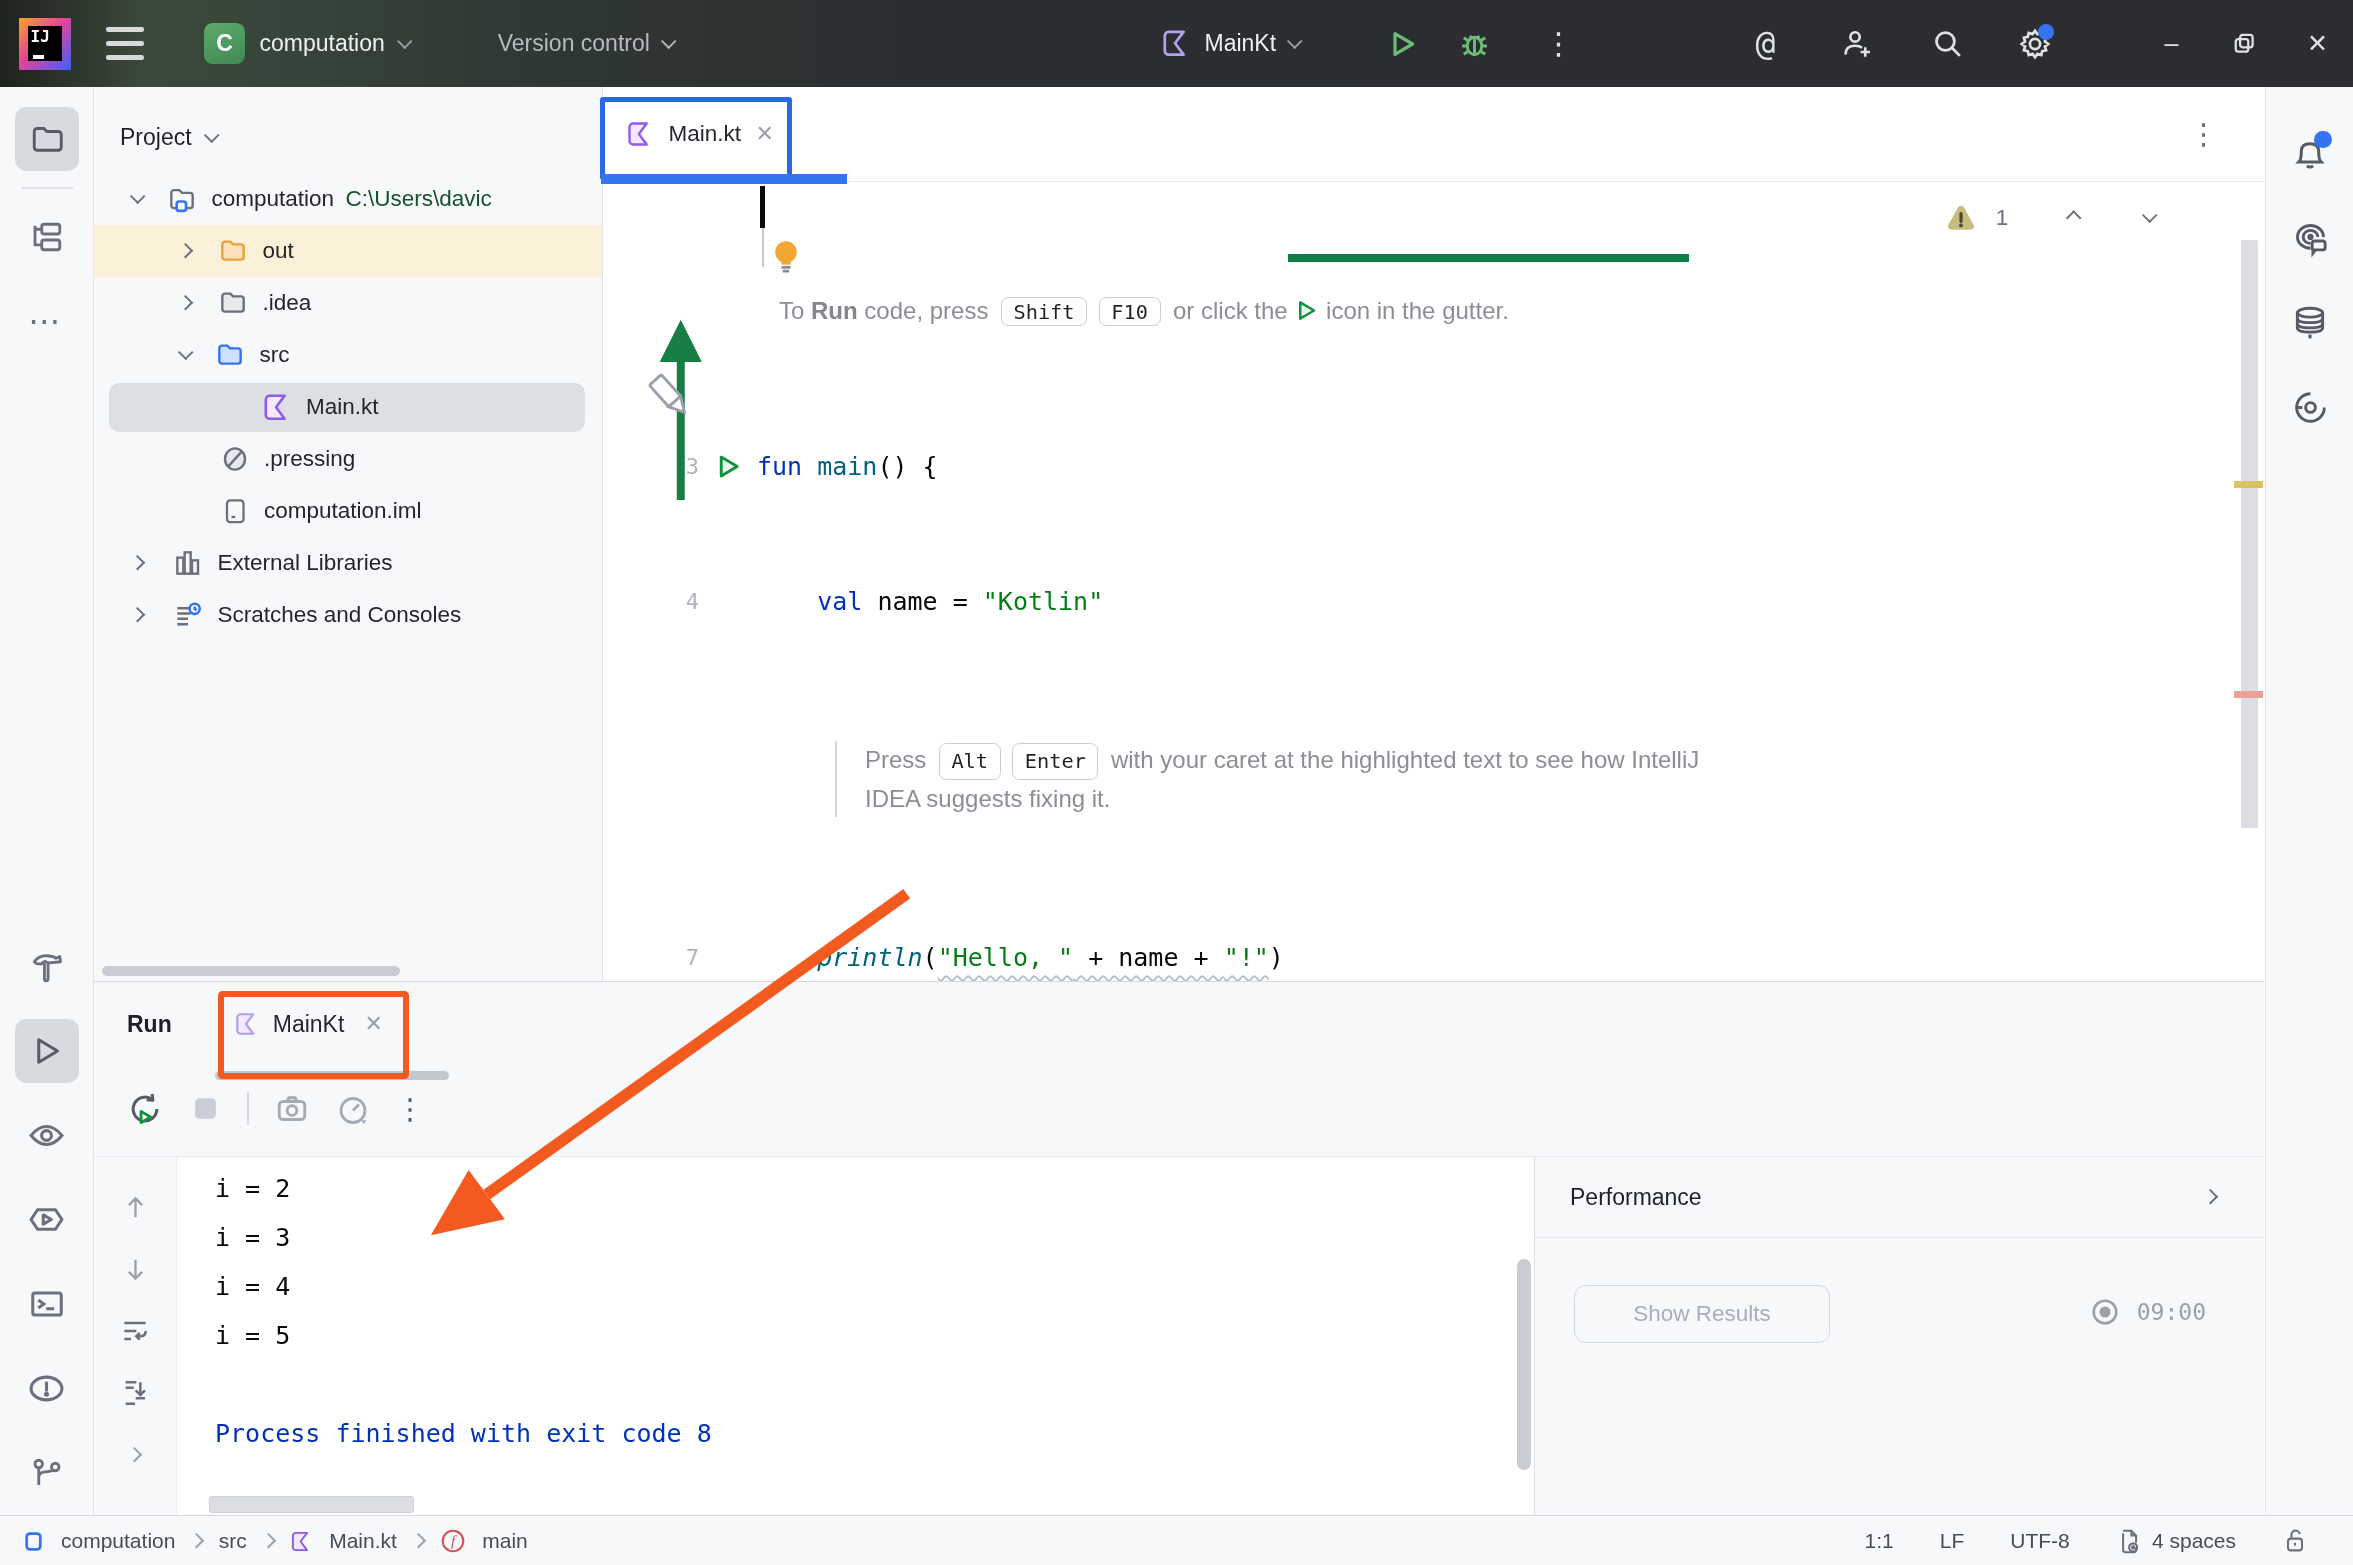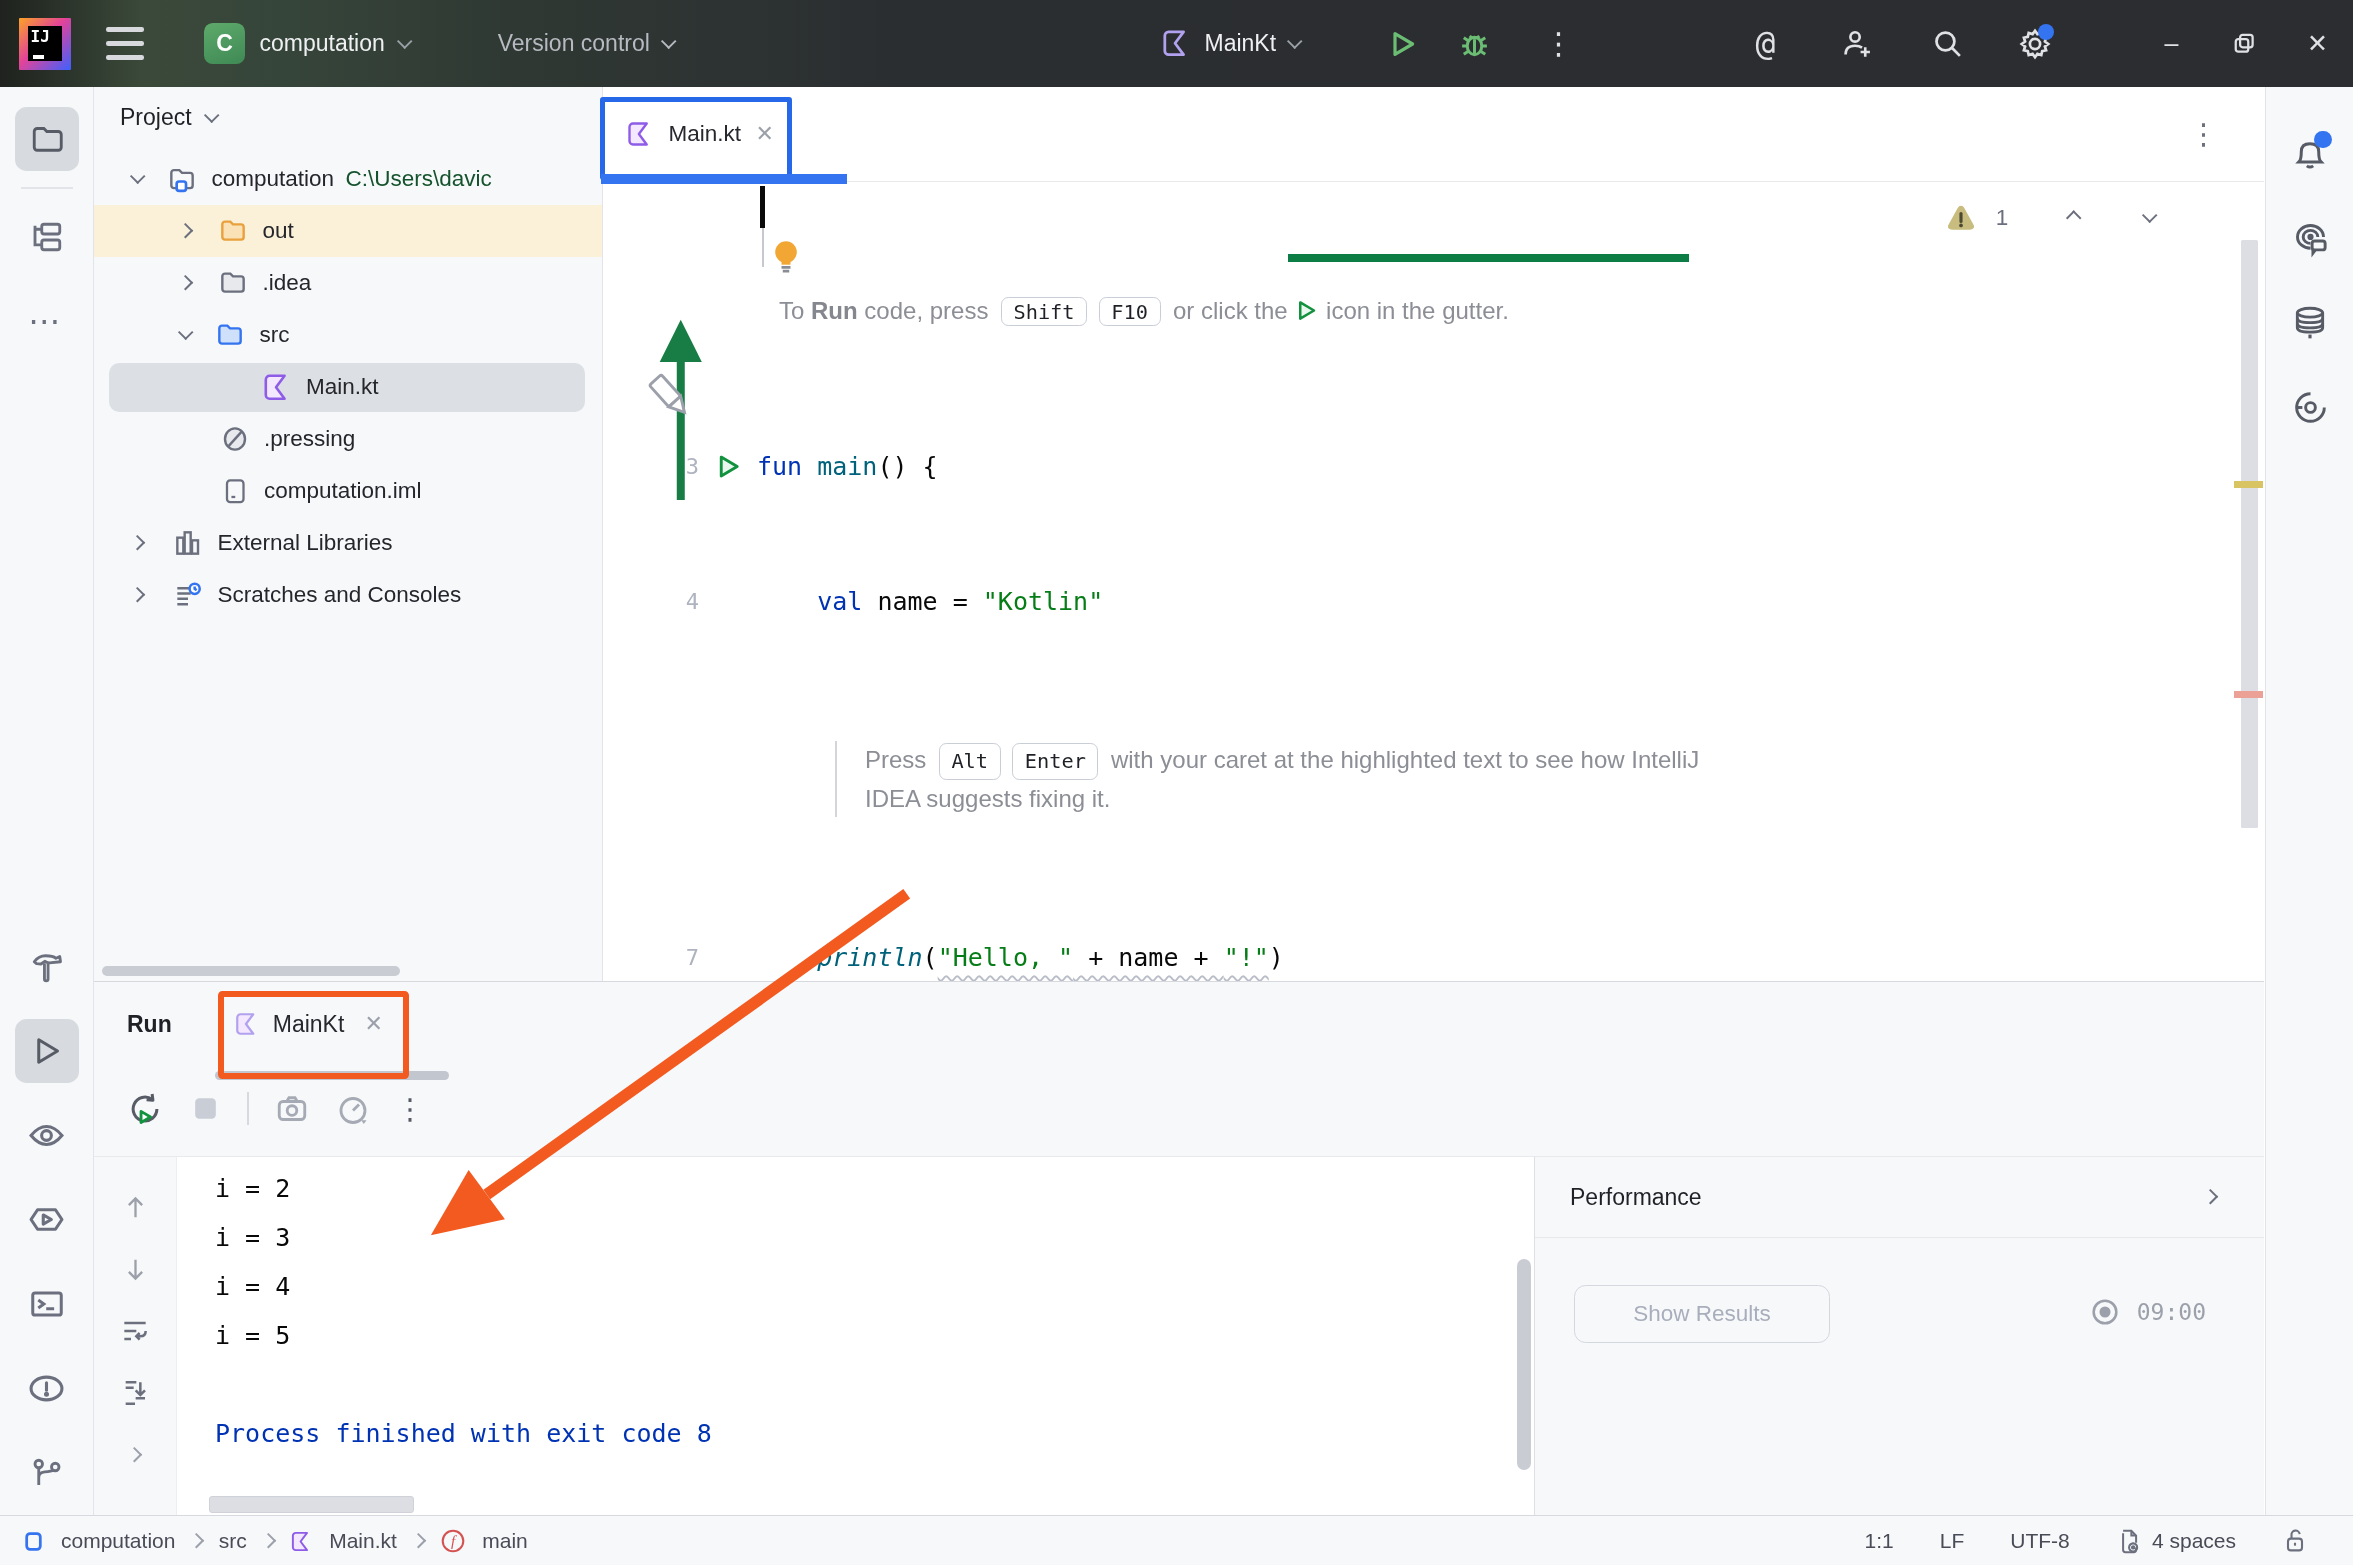--- a/index.html
+++ b/index.html
@@ -37,21 +37,21 @@
     display:flex;flex-direction:column;align-items:center;box-sizing:border-box;padding-top:25px;}
   .sicon{width:64px;height:64px;border-radius:11.6px;display:flex;align-items:center;justify-content:center;color:#6c707e;margin:10.2px 0;cursor:pointer;}
   .sicon.active{background:#d7dade;}
   .stripe-div{width:52px;height:1.5px;background:#e2e4e9;margin:5.8px 0;}
   .spacer{flex:1;}
   .dots3{color:#6c707e;font-size:32px;letter-spacing:4.4px;}
   .bell-wrap{position:relative;}
   .bell-dot{position:absolute;right:10.2px;top:8.7px;width:17.4px;height:17.4px;border-radius:50%;background:#3574f0;}
   
   .project{position:absolute;left:94px;top:87px;width:509px;height:894px;background:#f7f8fa;border-right:1.5px solid #e2e4e9;box-sizing:border-box;overflow:hidden;}
-  .proj-head{display:flex;align-items:center;gap:14.5px;padding:17px 0 22px 26px;font-size:23px;color:#1f2126;}
+  .proj-head{display:flex;align-items:center;gap:14.5px;padding:37px 0 22px 26px;font-size:23px;color:#1f2126;}
   .proj-head .cvd{color:#6c707e;}
   .trow{position:relative;height:52px;display:flex;align-items:center;font-size:22.5px;color:#25262b;cursor:pointer;white-space:nowrap;}
   .trow .cvr,.trow .cvd{color:#6c707e;flex:none;}
   .ticon{flex:none;display:flex;align-items:center;justify-content:center;width:32px;height:32px;margin-right:13px;}
   .tpath{color:#14532d;margin-left:11.6px;}
   .row-out{background:#faf1d8;}
   .row-sel{position:absolute;left:14.5px;right:17.4px;top:1.5px;bottom:1.5px;background:#dcdfe4;border-radius:10.2px;}
   .hsb{position:absolute;left:102px;top:966px;width:298px;height:10.2px;border-radius:5.1px;background:#c9ccd3;}
   
   .editor{position:absolute;left:604px;top:87px;width:1660px;height:894px;background:#fff;}

